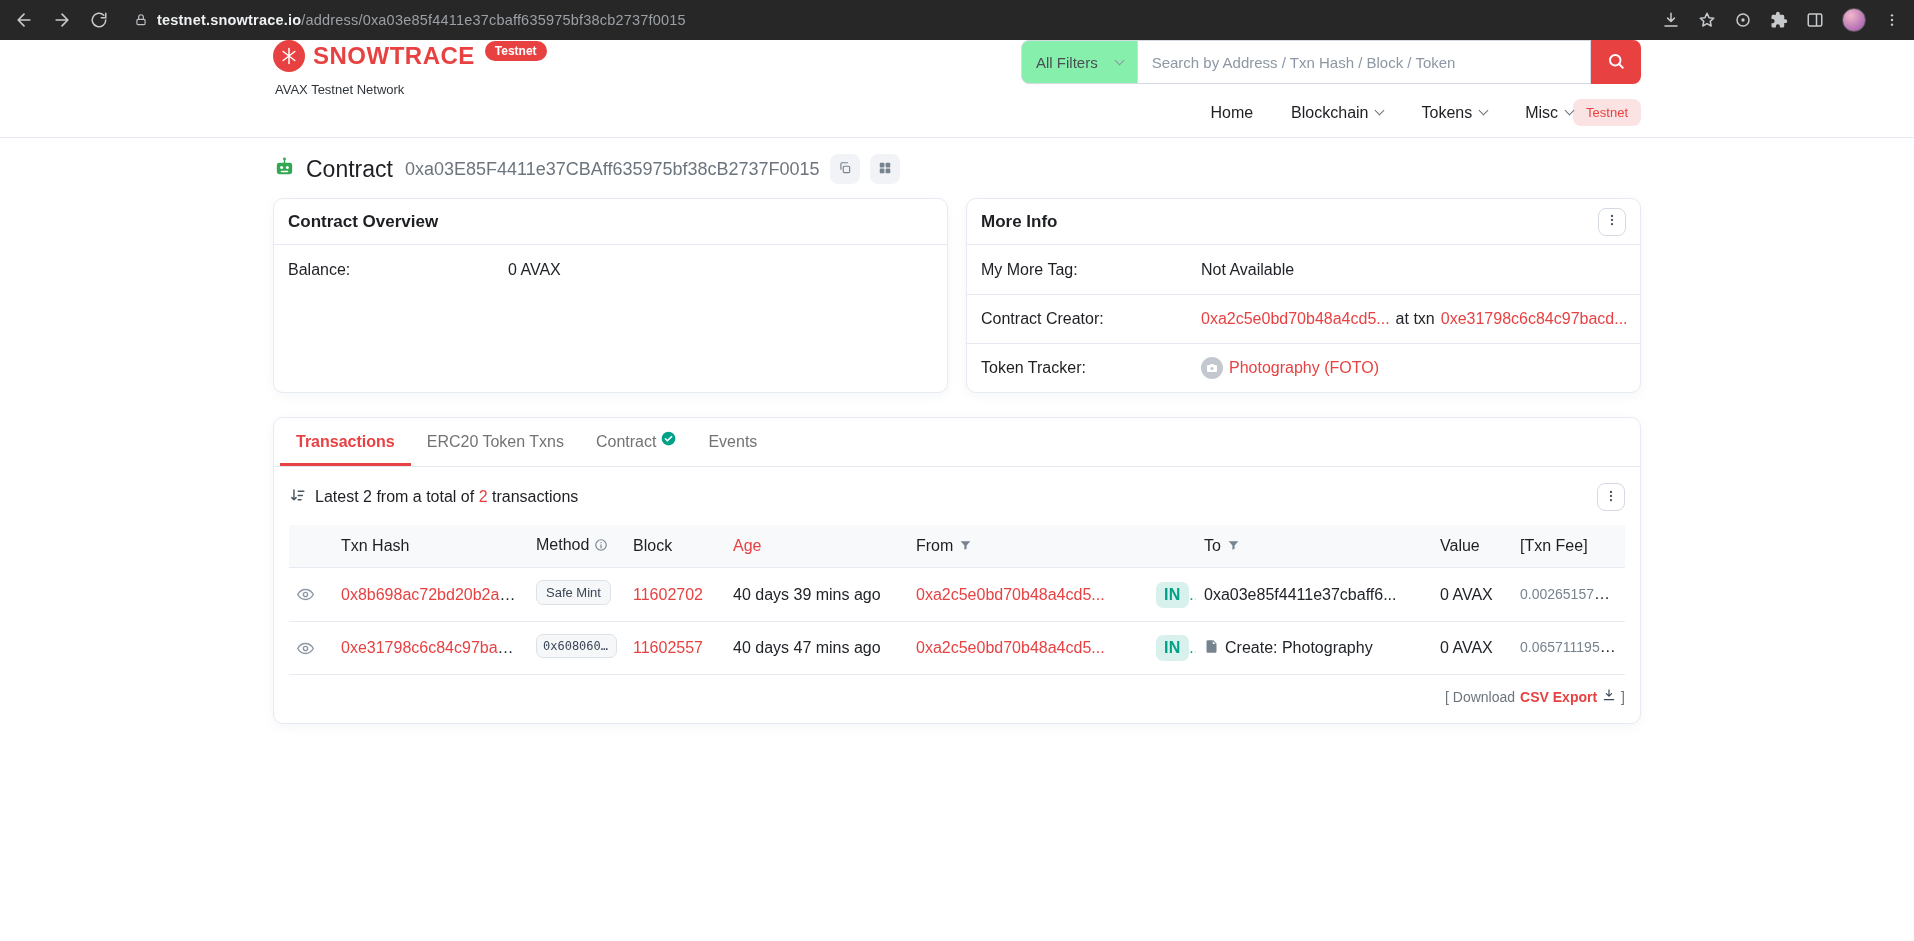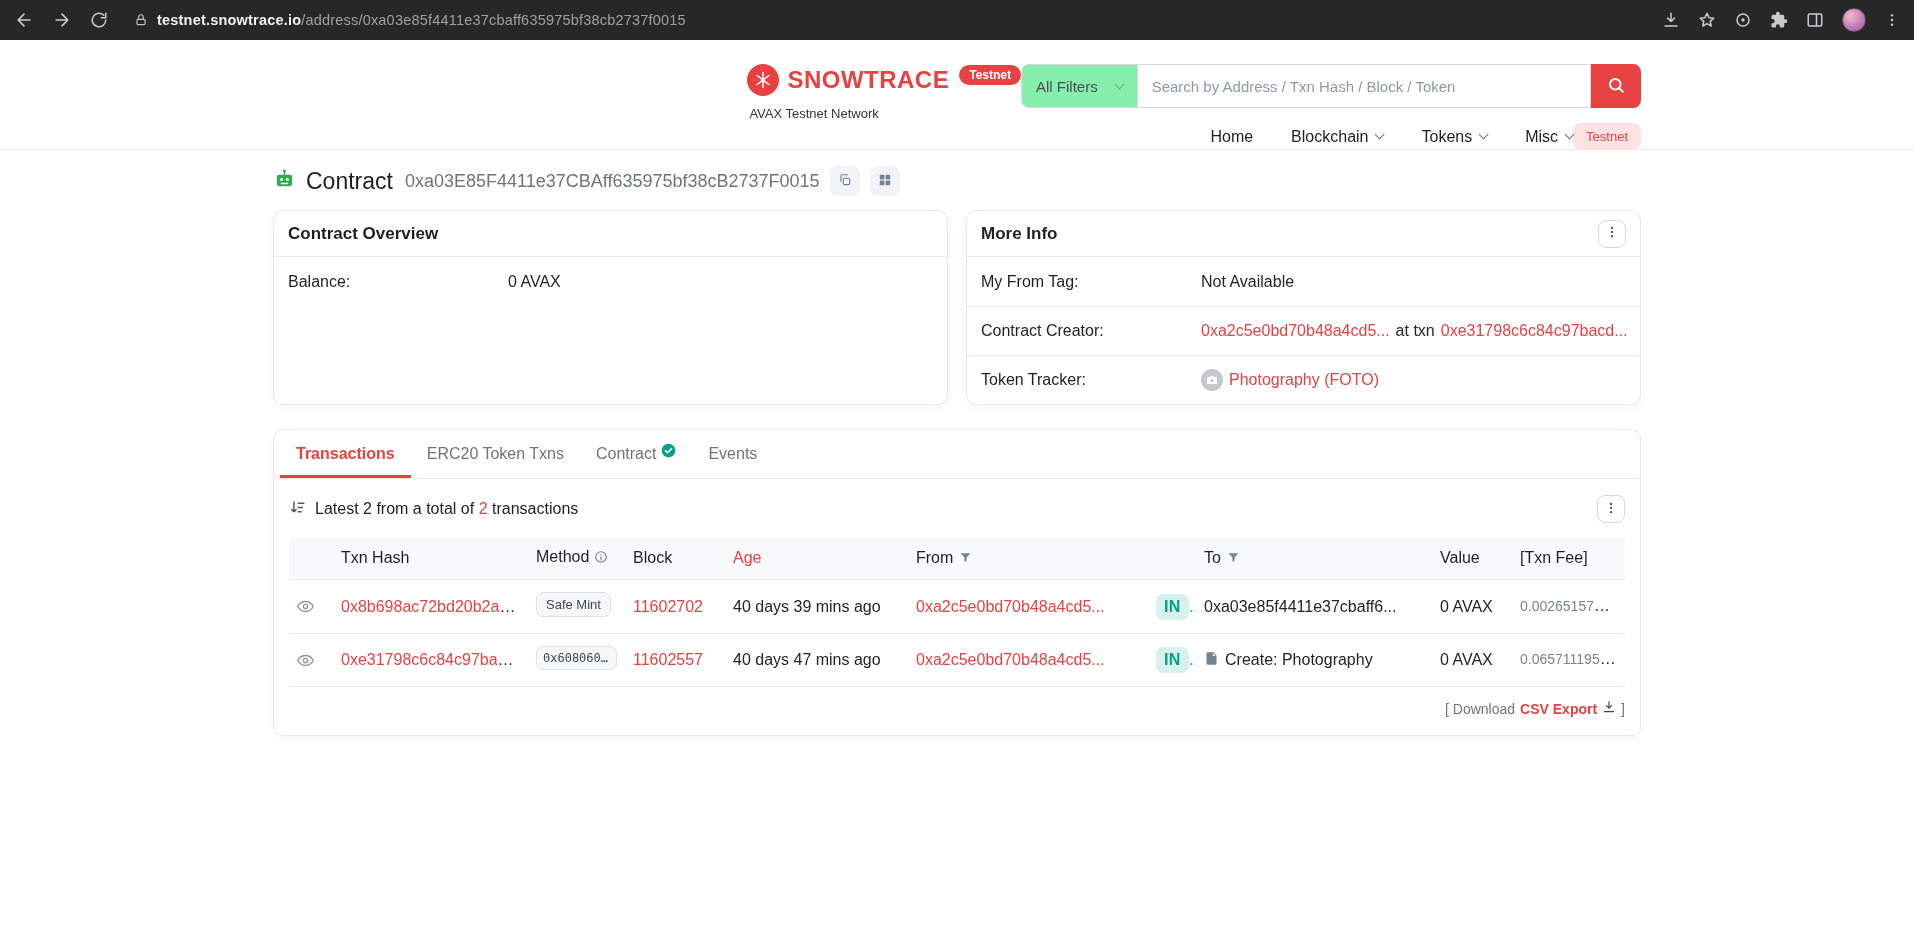--- a/index.html
+++ b/index.html
@@ -20,21 +20,21 @@
   .browser-bar{height:40px;background:#272727;display:flex;align-items:center;padding:0 14px;gap:18px;}
   .nav-ic{display:flex;align-items:center;background:none;border:none;padding:0;cursor:pointer;}
   .url-area{display:flex;align-items:center;gap:9px;flex:1;min-width:0;margin-left:8px;cursor:text;}
   .url-text{font-size:14.5px;color:#9aa0a6;white-space:nowrap;letter-spacing:.2px;}
   .url-domain{color:#eef0f2;font-weight:700;}
   .browser-right{display:flex;align-items:center;gap:18px;margin-left:auto;}
   .avatar{width:24px;height:24px;border-radius:50%;background:radial-gradient(circle at 35% 30%,#f2b8ca,#b06ab3 75%);border:1.5px solid #555;cursor:pointer;}
 
   
   .site-header{height:98px;border-bottom:1px solid var(--border);background:#fff;}
-  .header-inner{width:1368px;margin:12px auto;display:flex;justify-content:flex-end;padding-top:12px;}
+  .header-inner{width:1368px;margin:0 auto;display:flex;justify-content:space-between;}
   .brand-row{display:flex;align-items:flex-start;gap:8px;cursor:pointer;}
   .logo-circle{width:32px;height:32px;border-radius:50%;background:var(--accent);display:flex;align-items:center;justify-content:center;flex:0 0 32px;}
   .brand-text{font-size:24px;font-weight:800;color:var(--accent);letter-spacing:.5px;line-height:32px;}
   .brand-badge{background:var(--accent);color:#fff;font-size:12px;font-weight:700;padding:3px 10px;border-radius:999px;margin-left:2px;margin-top:1px;}
   .network-label{font-size:13px;color:#2f353b;margin-top:10px;margin-left:2px;}
   .header-right{display:flex;flex-direction:column;align-items:flex-end;}
   .search-group{display:flex;width:620px;height:44px;}
   .filters-box{display:flex;align-items:center;gap:10px;padding:0 14px;border:1px solid #d5dae2;border-radius:8px 0 0 8px;font-size:15px;color:#4a4f55;background:#86efac;white-space:nowrap;cursor:pointer;}
   .search-input{flex:1;border:1px solid #d5dae2;border-left:none;padding:0 14px;font-size:15px;color:#212529;outline:none;min-width:0;}
   .search-input::placeholder{color:#8c98a4;}
@@ -257,21 +257,21 @@
             <span>
               <svg viewBox="0 0 24 24" width="14" height="14" fill="#4a5560">
                   <circle cx="12" cy="5" r="2"></circle>
                   <circle cx="12" cy="12" r="2"></circle>
                   <circle cx="12" cy="19" r="2"></circle>
                 </svg>
             </span>
           </button>
         </div>
         <div class="info-row first">
-          <span class="info-label">My From Tag:</span>
+          <span class="info-label">My More Tag:</span>
           <span class="info-value">Not Available</span>
         </div>
         <div class="info-row">
           <span class="info-label">Contract Creator:</span>
           <span class="info-value">
             <a class="link">0xa2c5e0bd70b48a4cd5...</a>
             <span>at txn</span>
             <a class="link">0xe31798c6c84c97bacd...</a>
           </span>
         </div>

